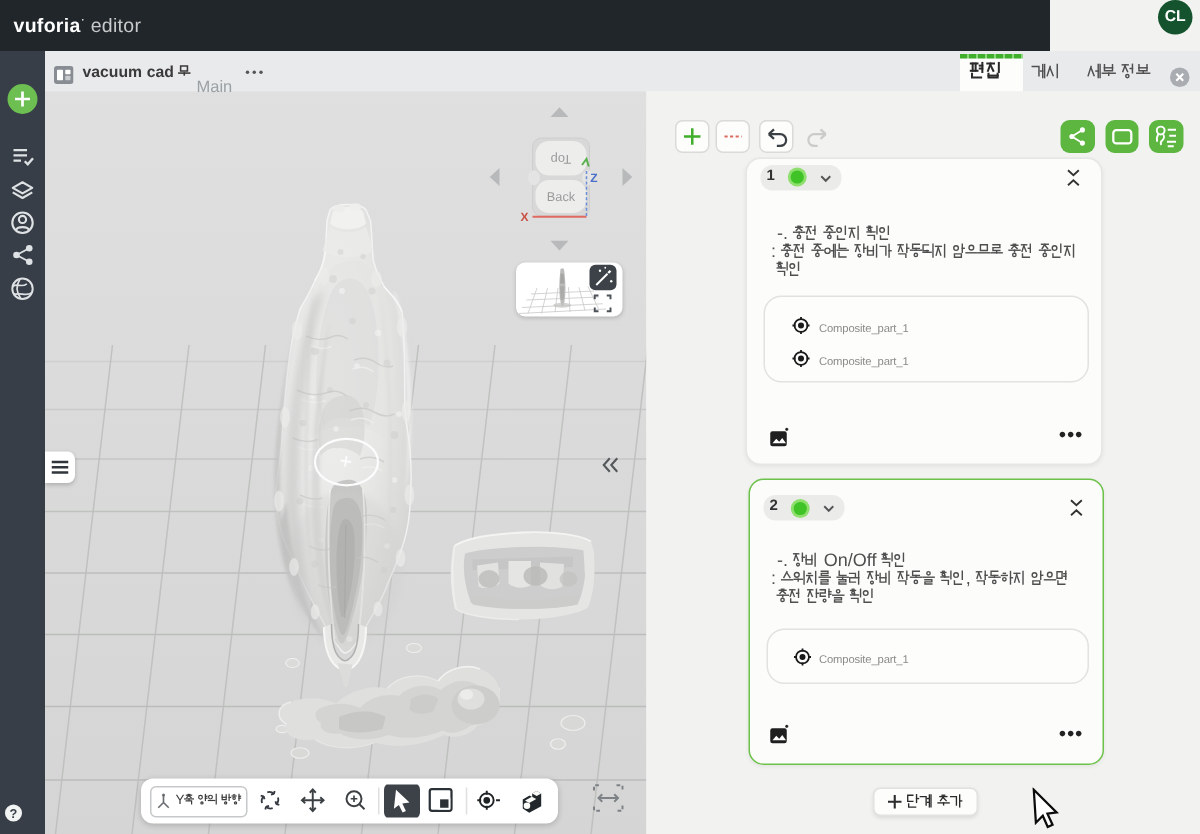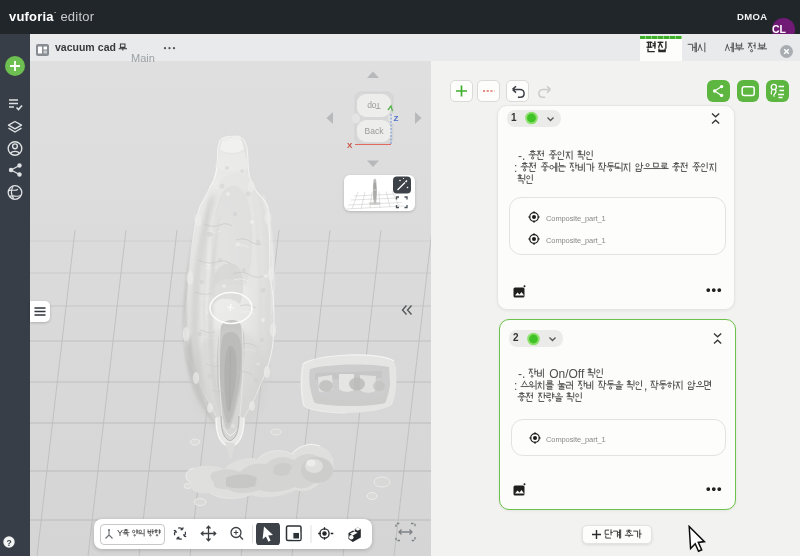--- a/index.html
+++ b/index.html
@@ -195,24 +195,24 @@
   <path d="M244 424 C250 420 258 420 262 424 L259 432 C253 435 246 434 243 431 Z" fill="#c9c9c8" opacity="0.8"></path>
   <path d="M262 412 C268 404 280 400 290 404" fill="none" stroke="#f4f4f3" stroke-width="1.2" opacity="0.85"></path>
   <path d="M161 441 C153 436 155 428 164 426" fill="none" stroke="#f1f1f0" stroke-width="1" opacity="0.8"></path>
   <path d="M220 453 C208 458 190 458 180 451" fill="none" stroke="#eeeeed" stroke-width="0.8" opacity="0.6"></path>
   <path d="M228 417 C236 408 250 406 262 412" fill="none" stroke="#f2f2f1" stroke-width="0.8" opacity="0.6"></path>
  </g>
 </g>
 
 </svg>
 
-<div class="abs" style="left:0;top:0;width:800px;height:34px;background:#21262b">
+<div class="abs" style="left:0;top:0;width:700px;height:34px;background:#21262b">
  <div class="abs" style="left:9px;top:8px;font-size:13px;color:#fff;letter-spacing:0.2px"><b style="font-weight:bold">vuforia</b><span style="font-size:8px;vertical-align:6px">·</span><span style="color:#c9cacb"> editor</span></div>
  <div class="abs" style="left:737px;top:11px;font-size:9.5px;font-weight:bold;color:#f2f2f2;letter-spacing:0.4px">DMOA</div>
- <div class="abs" style="left:772px;top:18px;width:23px;height:23px;border-radius:50%;background:#701a75;color:#fff;font-size:10.5px;font-weight:bold;text-align:left;line-height:23px">CL</div>
+ <div class="abs" style="left:772px;top:0;width:23px;height:23px;border-radius:50%;background:#14532d;color:#fff;font-size:10.5px;font-weight:bold;text-align:center;line-height:23px">CL</div>
 </div>
 
 <div class="abs" style="left:0;top:34px;width:30px;height:522px;background:#373e47">
 <svg class="abs" style="left:0;top:0" width="30" height="522">
  <circle cx="15" cy="32" r="10" fill="#6cbf50"></circle>
  <path d="M15 27 v10 M10 32 h10" stroke="#fff" stroke-width="1.8"></path>
 
  <g stroke="#dfe2e4" stroke-width="1.5" fill="none">
   <path d="M9 66 h9 M9 69.5 h9 M9 73 h5"></path>
   <path d="M16.5 73.5 l2 2 l3.5 -4" stroke-width="1.6"></path>

